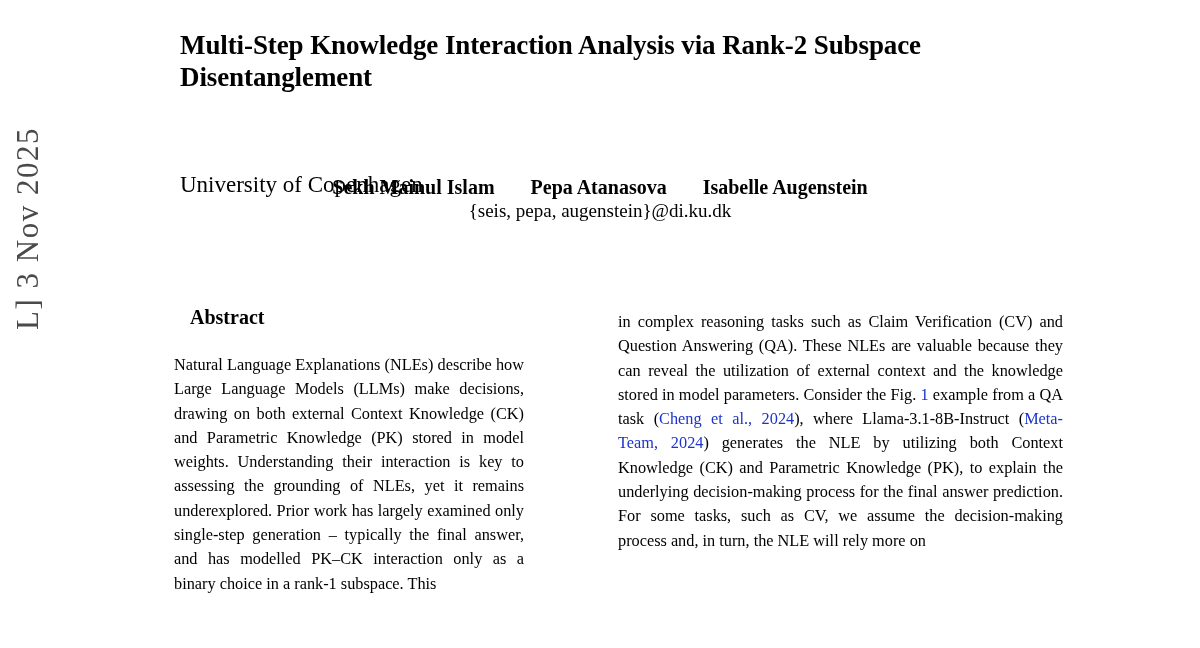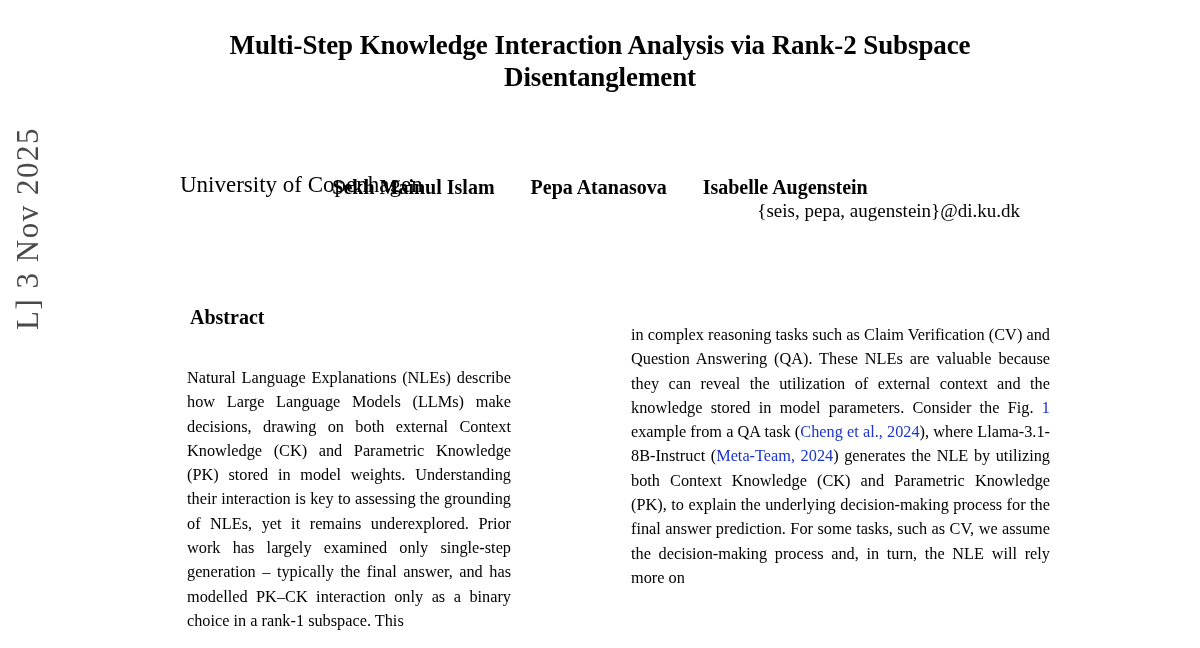--- a/index.html
+++ b/index.html
@@ -36,21 +36,20 @@
     top: 0;
     width: 1200px;
     height: 648px;
   }
 
   .title {
     position: absolute;
     left: 180px;
     top: 30px;
     width: 840px;
-    text-align: center;
     font-size: 27px;
     font-weight: bold;
     line-height: 1.18;
     letter-spacing: -0.1px;
   }
 
   .authors {
     position: absolute;
     left: 180px;
     top: 140px;
@@ -72,21 +71,21 @@
     width: 840px;
     text-align: left;
     font-size: 23px;
   }
 
   .emails {
     position: absolute;
     left: 180px;
     top: 200px;
     width: 840px;
-    text-align: right;
+    text-align: center;
     font-size: 19px;
   }
 
   .abstract-heading {
     position: absolute;
     left: 190px;
     top: 306px;
     width: 350px;
     text-align: left;
     font-size: 20px;
@@ -105,21 +104,21 @@
     left: 174px;
     top: 353px;
     width: 350px;
   }
   .col-right {
     left: 618px;
     top: 310px;
     width: 445px;
   }
   .col p {
-    margin: 13px;
+    margin: 0;
   }
   a.cite {
     color: #1a33cc;
     text-decoration: none;
   }
 </style>
 </head>
 <body>
 
 <div class="page">

